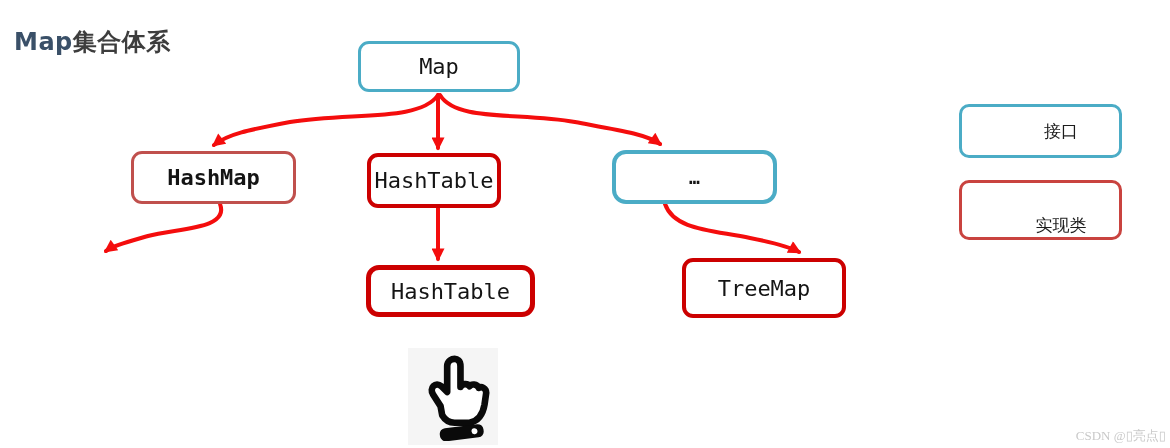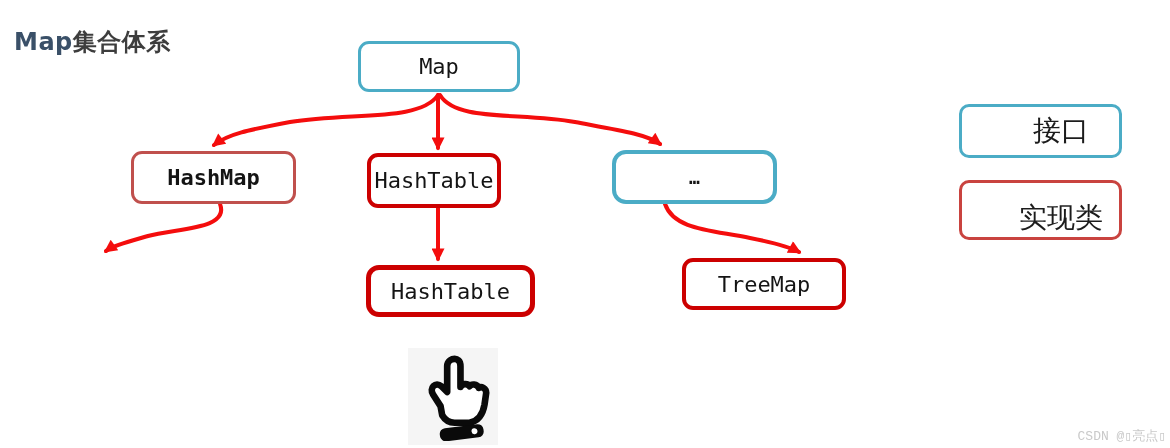--- a/index.html
+++ b/index.html
@@ -28,44 +28,44 @@
     display:flex;align-items:center;justify-content:center;
     font-family:"DejaVu Sans Mono","Liberation Mono",monospace;
     font-size:22px;color:#141414;box-sizing:border-box;
   }
   #n-map          {left:358px;top:41px;width:162px;height:51px;border:3px solid var(--interface-border,#4bacc6);}
   #n-hashmap      {left:131px;top:151px;width:165px;height:53px;border:3px solid var(--impl-muted-border,#c0504d);font-weight:bold;align-items:center;}
   #n-hashtable    {left:367px;top:153px;width:134px;height:55px;border:4px solid var(--impl-border,#cc0000);}
   #n-others       {left:612px;top:150px;width:165px;height:54px;border:4px solid var(--interface-border,#4bacc6);border-radius:14px;font-size:18px;font-weight:bold;}
   #n-linkedhashmap{left:20px;top:257px;width:225px;height:52px;border:3px solid var(--impl-muted-border,#c0504d);}
   #n-properties   {left:366px;top:265px;width:169px;height:52px;border:5px solid var(--impl-border,#cc0000);border-radius:13px;}
-  #n-treemap      {left:682px;top:258px;width:164px;height:52px;border:4px solid var(--impl-border,#cc0000);}
+  #n-treemap      {left:682px;top:258px;width:164px;height:60px;border:4px solid var(--impl-border,#cc0000);}
 
   
   .legend-box{
     position:absolute;background:#ffffff;border-radius:10px;box-sizing:border-box;
     display:flex;align-items:center;justify-content:center;
     font-family:"DejaVu Serif","Liberation Serif",serif;
-    font-size:28px;color:#1c1c1c;padding-left:41px;
+    font-size:17px;color:#1c1c1c;padding-left:41px;
   }
   #lg-interface{left:959px;top:104px;width:163px;height:54px;border:3px solid var(--interface-border,#4bacc6);}
   #lg-impl     {left:959px;top:180px;width:163px;height:60px;border:3px solid var(--legend-impl-border,#c9433f);align-items:flex-end;}
 
   
   .hand-wrap{
     position:absolute;left:408px;top:348px;width:90px;height:97px;
     background:#f5f5f5;display:flex;align-items:center;justify-content:center;
   }
   .hand-wrap svg{width:78px;height:88px;}
 
   
   .watermark{
     position:absolute;right:4px;bottom:3px;
     font-size:13px;color:var(--watermark,#c9c9c9);
-    font-family:Liberation Mono, monospace;
+    font-family:Liberation Serif, serif;
   }
 </style>
 </head>
 <body>
 
 <div class="canvas">
 
   <h1 class="title"><span class="t-map">Map</span><span class="t-rest">集合体系</span></h1>
 
   <svg class="edges" viewBox="0 0 1170 448">

